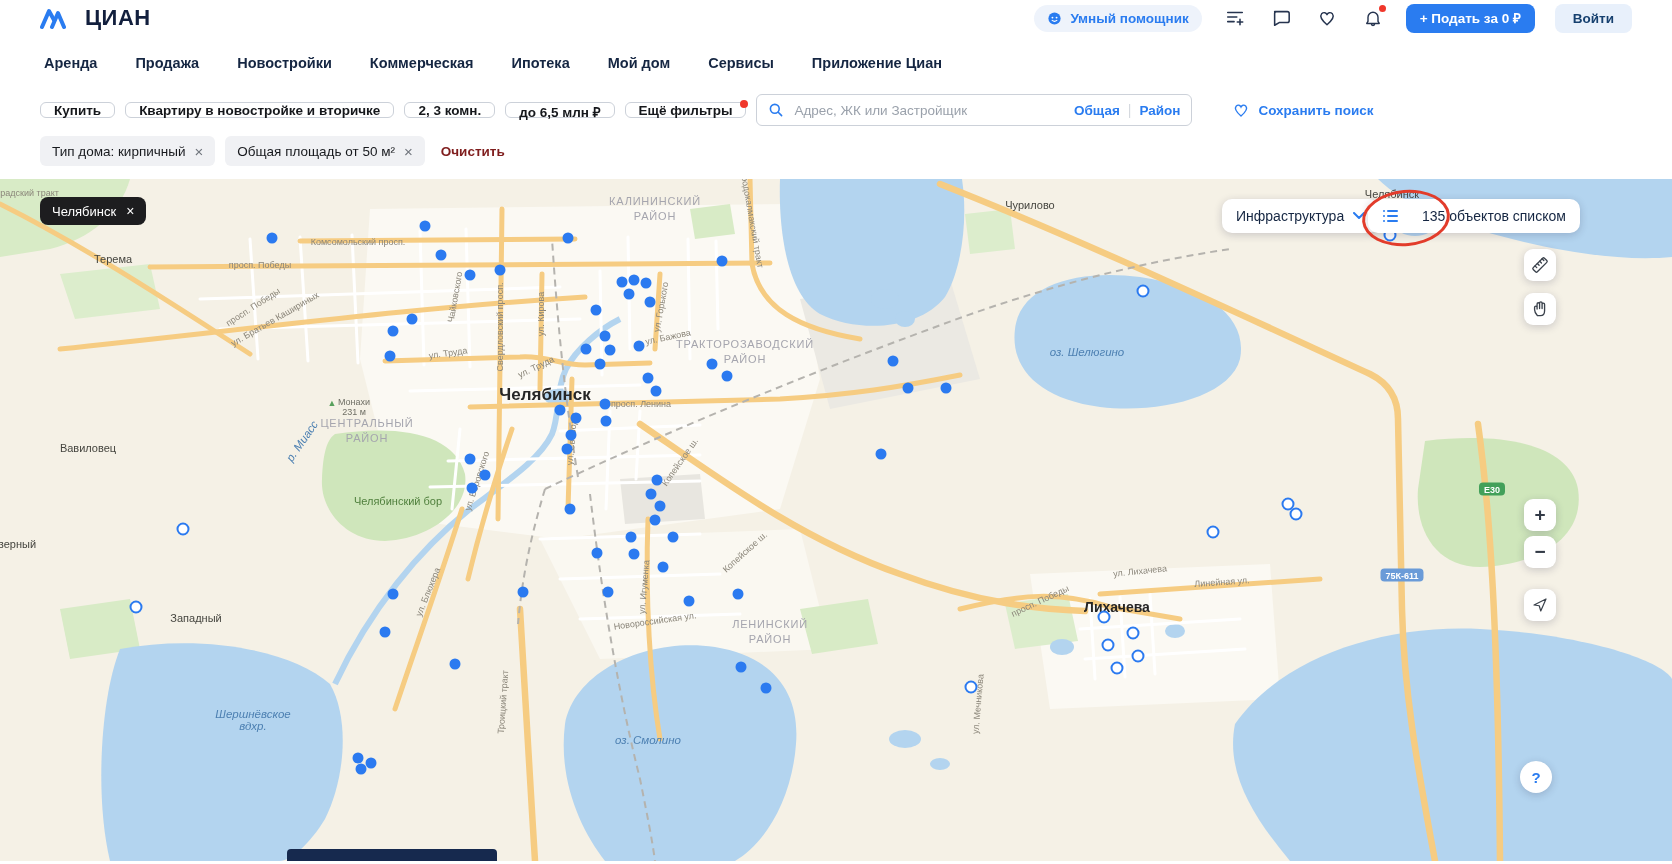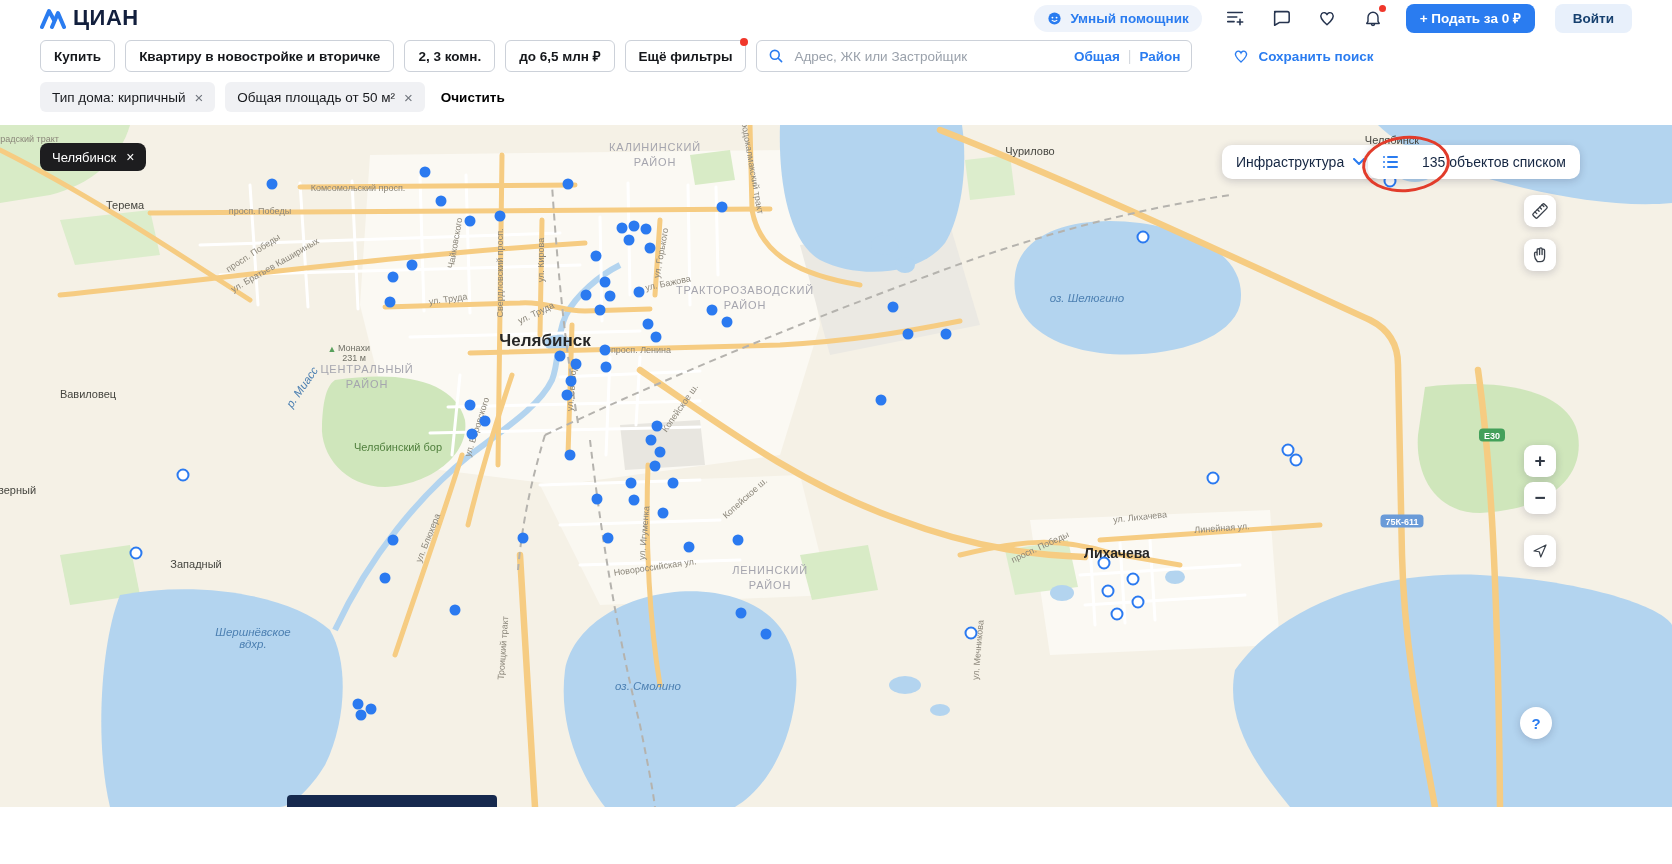--- a/index.html
+++ b/index.html
@@ -1,48 +1,48 @@
 <!DOCTYPE html>
 <html><head>
 <meta charset="utf-8">
 <style>
   html,body{margin:0;padding:0;background:#fff;font-family:"Liberation Sans",sans-serif;}
   .page{width:1672px;height:864px;position:relative;overflow:hidden;background:#fff;}
 
   
   .topbar{display:flex;align-items:center;height:36px;padding:0 40px;gap:12px;}
-  .logo{display:flex;align-items:center;gap:7px;font-weight:bold;font-size:22px;color:#121f3d;letter-spacing:.5px;}
+  .logo{display:flex;align-items:center;gap:19px;font-weight:bold;font-size:22px;color:#121f3d;letter-spacing:.5px;}
   .topbar-right{margin-left:auto;display:flex;align-items:center;gap:20px;}
   .assistant-pill{display:flex;align-items:center;gap:8px;background:#eef3fb;color:#2a7cf0;font-size:13.5px;font-weight:600;height:27px;padding:0 13px;border-radius:15px;border:none;cursor:pointer;}
   .icon-btn{width:26px;height:26px;display:flex;align-items:center;justify-content:center;position:relative;background:none;border:none;cursor:pointer;padding:0;}
   .icon-btn svg{stroke:#26344f;fill:none;stroke-width:1.7;stroke-linecap:round;stroke-linejoin:round;}
   .badge-dot{position:absolute;top:0;right:0;width:7px;height:7px;border-radius:50%;background:#f0372b;}
   .submit-btn{background:#2a7cf0;color:#fff;border:none;border-radius:8px;height:29px;padding:0 14px;font-size:13.5px;font-weight:600;cursor:pointer;}
   .login-btn{background:#e8f0fb;color:#16406f;border:none;border-radius:8px;height:29px;padding:0 18px;font-size:13.5px;font-weight:600;cursor:pointer;}
 
   
   .navbar{display:flex;gap:38px;align-items:center;height:54px;padding:0 44px;}
   .nav-link{color:#152642;font-size:14.5px;font-weight:600;text-decoration:none;cursor:pointer;}
 
   
   .filters{display:flex;align-items:center;gap:10px;padding:4px 40px 6px;}
-  .fbtn{height:32px;background:#fff;border:1px solid #ccd1d9;border-radius:6px;padding:0 13px;font-size:13.5px;font-weight:600;color:#15171b;position:relative;cursor:pointer;white-space:nowrap;}
+  .fbtn{height:16px;background:#fff;border:1px solid #ccd1d9;border-radius:6px;padding:0 13px;font-size:13.5px;font-weight:600;color:#15171b;position:relative;cursor:pointer;white-space:nowrap;}
   .fbtn .dot{position:absolute;top:-3px;right:-3px;width:8px;height:8px;border-radius:50%;background:#f0372b;}
   .searchbox{flex:0 0 436px;height:32px;border:1px solid #ccd1d9;border-radius:6px;background:#fff;display:flex;align-items:center;padding:0 11px;gap:8px;box-sizing:border-box;}
   .searchbox input{flex:1;border:none;outline:none;font-size:13.5px;color:#333;background:transparent;}
   .searchbox input::placeholder{color:#9aa1ab;}
   .geo-link{color:#2a7cf0;font-size:13.5px;font-weight:600;background:none;border:none;cursor:pointer;padding:0;}
   .vdiv{color:#d5d9df;font-size:14px;}
   .save-search{display:flex;gap:8px;align-items:center;color:#2a7cf0;font-size:13.5px;font-weight:600;margin-left:24px;background:none;border:none;cursor:pointer;}
 
   
   .chips{display:flex;align-items:center;gap:10px;padding:4px 40px 13px;}
   .chip{display:flex;align-items:center;gap:9px;background:#f0f1f4;border-radius:6px;height:30px;padding:0 12px;font-size:13.5px;color:#17191d;}
   .chip .x{color:#6f747c;font-size:15px;cursor:pointer;line-height:1;}
-  .clear-link{color:#000000;font-size:13.5px;font-weight:600;background:none;border:none;cursor:pointer;}
+  .clear-link{color:#7f1d1d;font-size:13.5px;font-weight:600;background:none;border:none;cursor:pointer;}
 
   
   .map{position:relative;width:1672px;height:682px;overflow:hidden;background:#f5f1e6;}
   .map svg.base{position:absolute;left:0;top:0;}
   .lbl{position:absolute;white-space:pre-line;text-align:center;pointer-events:none;z-index:2;}
   .district{color:#a5a5ae;font-size:11px;letter-spacing:.8px;line-height:1.35;font-weight:500;}
   .city-major{color:#262626;font-size:17px;font-weight:600;}
   .city{color:#262626;font-size:14px;font-weight:600;}
   .locality{color:#45453f;font-size:11px;}
   .water{color:#4d80b2;font-size:11.5px;font-style:italic;}
@@ -111,20 +111,30 @@
         <svg width="20" height="20" viewBox="0 0 24 24">
           <path d="M6 16 v-5 a6 6 0 0 1 12 0 v5 l1.5 2.5 h-15 Z M10 19 a2 2 0 0 0 4 0"></path>
         </svg>
         <span class="badge-dot"></span>
       </button>
       <button class="submit-btn">+ Подать за 0 ₽</button>
       <button class="login-btn">Войти</button>
     </div>
   </div>
 
+  <nav class="navbar">
+      <a class="nav-link">Аренда</a>
+      <a class="nav-link">Продажа</a>
+      <a class="nav-link">Новостройки</a>
+      <a class="nav-link">Коммерческая</a>
+      <a class="nav-link">Ипотека</a>
+      <a class="nav-link">Мой дом</a>
+      <a class="nav-link">Сервисы</a>
+      <a class="nav-link">Приложение Циан</a>
+    </nav>
 
   <div class="filters">
     <button class="fbtn">Купить</button>
     <button class="fbtn">Квартиру в новостройке и вторичке</button>
     <button class="fbtn">2, 3 комн.</button>
     <button class="fbtn">до 6,5 млн ₽</button>
     <button class="fbtn">
       <span>Ещё фильтры</span>
       <span class="dot"></span>
     </button>
@@ -317,26 +327,26 @@
       <div class="lbl district" style="left: 655px; top: 30px; transform: translate(-50%, -50%) rotate(0deg);">КАЛИНИНСКИЙ
 РАЙОН</div>
       <div class="lbl district" style="left: 745px; top: 173px; transform: translate(-50%, -50%) rotate(0deg);">ТРАКТОРОЗАВОДСКИЙ
 РАЙОН</div>
       <div class="lbl district" style="left: 367px; top: 252px; transform: translate(-50%, -50%) rotate(0deg);">ЦЕНТРАЛЬНЫЙ
 РАЙОН</div>
       <div class="lbl district" style="left: 770px; top: 453px; transform: translate(-50%, -50%) rotate(0deg);">ЛЕНИНСКИЙ
 РАЙОН</div>
       <div class="lbl water" style="left: 1087px; top: 173px; transform: translate(-50%, -50%) rotate(0deg);">оз. Шелюгино</div>
       <div class="lbl water" style="left: 648px; top: 561px; transform: translate(-50%, -50%) rotate(0deg);">оз. Смолино</div>
-      <div class="lbl water" style="left: 253px; top: 513px; transform: translate(-50%, -50%) rotate(0deg);">Шершнёвское
+      <div class="lbl water" style="left: 253px; top: 541px; transform: translate(-50%, -50%) rotate(0deg);">Шершнёвское
 вдхр.</div>
       <div class="lbl water" style="left: 302px; top: 262px; transform: translate(-50%, -50%) rotate(-55deg);">р. Миасс</div>
       <div class="lbl locality" style="left: 1030px; top: 26px; transform: translate(-50%, -50%) rotate(0deg);">Чурилово</div>
       <div class="lbl locality" style="left: 1392px; top: 15px; transform: translate(-50%, -50%) rotate(0deg);">Челябинск</div>
-      <div class="lbl locality" style="left: 125px; top: 80px; transform: translate(-50%, -50%) rotate(0deg);">Терема</div>
+      <div class="lbl locality" style="left: 113px; top: 80px; transform: translate(-50%, -50%) rotate(0deg);">Терема</div>
       <div class="lbl locality" style="left: 88px; top: 269px; transform: translate(-50%, -50%) rotate(0deg);">Вавиловец</div>
       <div class="lbl locality" style="left: 196px; top: 439px; transform: translate(-50%, -50%) rotate(0deg);">Западный</div>
       <div class="lbl locality" style="left: 10px; top: 365px; transform: translate(-50%, -50%) rotate(0deg);">Северный</div>
       <div class="lbl forest" style="left: 398px; top: 322px; transform: translate(-50%, -50%) rotate(0deg);">Челябинский бор</div>
       <div class="lbl peak-icon" style="left: 332px; top: 224px; transform: translate(-50%, -50%) rotate(0deg);">▲</div>
       <div class="lbl peak" style="left: 354px; top: 228px; transform: translate(-50%, -50%) rotate(0deg);">Монахи
 231 м</div>
       <div class="lbl street" style="left: 260px; top: 86px; transform: translate(-50%, -50%) rotate(0deg);">просп. Победы</div>
       <div class="lbl street" style="left: 253px; top: 128px; transform: translate(-50%, -50%) rotate(-33deg);">просп. Победы</div>
       <div class="lbl street" style="left: 358px; top: 63px; transform: translate(-50%, -50%) rotate(0deg);">Комсомольский просп.</div>

